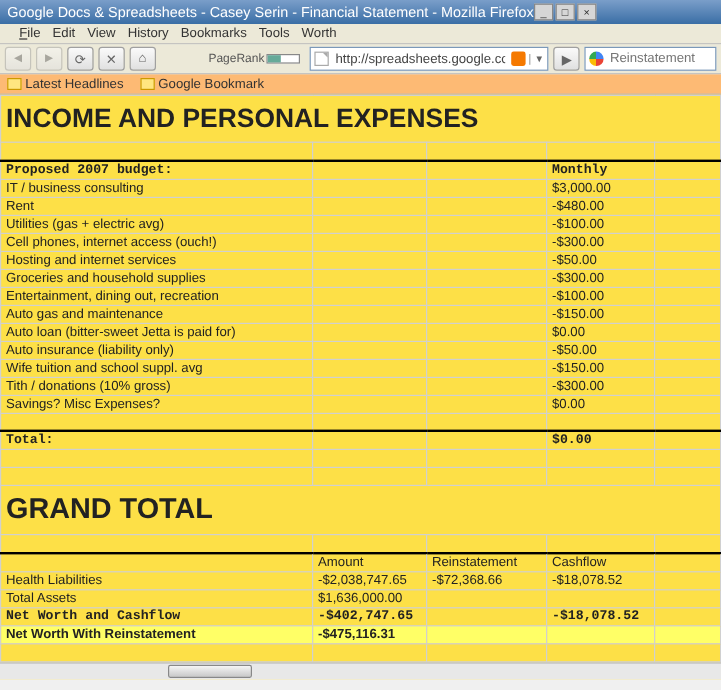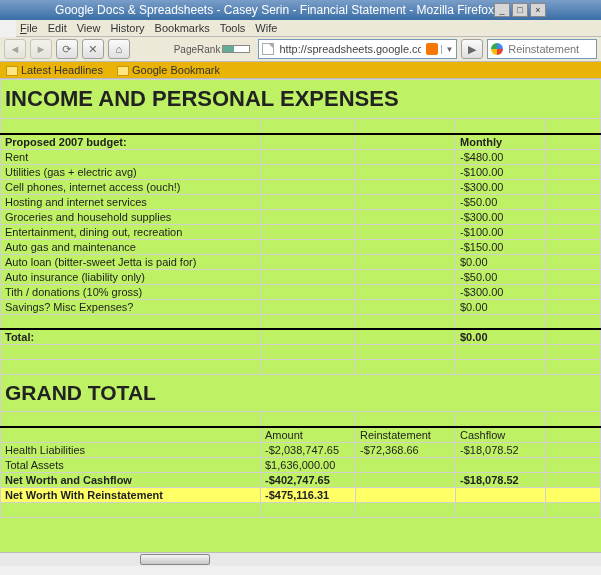--- a/index.html
+++ b/index.html
@@ -11,41 +11,40 @@
     width: 601px;
     height: 575px;
     overflow: hidden;
   }
   .titlebar {
     background: linear-gradient(#7a9ec9, #3a6ea5);
     color: #fff;
     font-size: 12px;
     padding: 3px 6px;
     display: flex;
-    justify-content: center;
+    justify-content: flex-start;
     align-items: center;
   }
   .titlebar-text { white-space: nowrap; overflow: hidden; text-overflow: ellipsis; }
   .winbtns { display: flex; gap: 2px; }
   .winbtn {
     width: 16px; height: 14px;
     background: #d6d6d6;
     border: 1px solid #888;
     font-size: 9px;
     text-align: center;
     line-height: 12px;
     color: #333;
   }
   .menubar {
     background: #ece9d8;
     border-bottom: 1px solid #bbb;
-    padding: 2px 4px;
+    padding: 2px 16px;
     display: flex;
     gap: 10px;
-    margin-left: 16px;
   }
   .menubar span { color: #333; }
   .menubar span u { text-decoration: underline; }
   .navbar {
     background: #ece9d8;
     border-bottom: 1px solid #bbb;
     padding: 2px 4px;
     display: flex;
     align-items: center;
     gap: 4px;
@@ -90,31 +89,31 @@
     background: #fff;
     border: 1px solid #7a98b8;
     height: 20px;
     padding: 0 3px;
     width: 110px;
     gap: 3px;
   }
   .searchbox input { border:none;outline:none;font-size:11px;width:80px;color:#888; }
   .gicon{width:12px;height:12px;border-radius:50%;background:conic-gradient(#4285f4 0 25%,#ea4335 0 50%,#fbbc05 0 75%,#34a853 0);}
   .bookbar {
-    background: #eab308;
+    background: #fdba74;
     border-bottom: 1px solid #bbb;
     padding: 2px 6px;
     display: flex;
     gap: 14px;
     color: #333;
     text-align: center;
   }
   .bookbar .bmicon{width:12px;height:10px;border:1px solid #c90;background:#ffe680;display:inline-block;margin-right:3px;vertical-align:middle;}
   .content {
-    background: #bef264;
+    background: #fde047;
     height: calc(100% - 88px);
     overflow: auto;
     position: relative;
   }
   table.sheet {
     border-collapse: collapse;
     width: 100%;
     table-layout: fixed;
   }
   table.sheet td {
@@ -125,22 +124,22 @@
     color: #222;
     white-space: nowrap;
     overflow: hidden;
   }
   .col-a { width: 260px; }
   .col-b { width: 95px; }
   .col-c { width: 100px; }
   .col-d { width: 90px; }
   td.num { }
   tr.h1 td { font-size: 22px; font-weight: bold; padding: 6px 4px; height: auto; }
-  tr.h2 td { font-size: 21px; font-weight: bold; padding: 6px 4px; height: auto; }
-  tr.bold td { font-weight: bold; }
+  tr.h2 td { font-size: 24px; font-weight: bold; padding: 6px 4px; height: auto; }
+  tr.bold td { font-weight: bold; font-family: Liberation Mono, monospace; }
   tr.hl td { background: #ffff66; font-weight: bold; }
   tr.topthick td { border-top: 2px solid #000; }
   .scrollh {
     position: absolute;
     left: 0; right: 0; bottom: 0;
     height: 14px;
     background: #e8e8e8;
     border-top: 1px solid #bbb;
   }
   .scrollh .thumb {
@@ -165,21 +164,21 @@
   </span>
 </div>
 
 <div class="menubar">
   <span><u>F</u>ile</span>
   <span>Edit</span>
   <span>View</span>
   <span>History</span>
   <span>Bookmarks</span>
   <span>Tools</span>
-  <span>Wife</span>
+  <span>Worth</span>
 </div>
 
 <div class="navbar">
   <span class="navbtn disabled">◄</span>
   <span class="navbtn disabled">►</span>
   <span class="navbtn">⟳</span>
   <span class="navbtn">✕</span>
   <span class="navbtn">⌂</span>
   <span class="pagerank">
     <span>PageRank</span>
@@ -226,20 +225,27 @@
     <tr class="bold topthick">
       <td>Proposed 2007 budget:</td>
       <td></td>
           <td></td>
       <td class="num">Monthly</td>
       <td></td>
     </tr>
     </tbody>
       <tbody id="expense-rows">
         <tr>
+          <td>IT / business consulting</td>
+          <td></td>
+          <td></td>
+          <td class="num">$3,000.00</td>
+          <td></td>
+        </tr>
+        <tr>
           <td>Rent</td>
           <td></td>
           <td></td>
           <td class="num">-$480.00</td>
           <td></td>
         </tr>
         <tr>
           <td>Utilities (gas + electric avg)</td>
           <td></td>
           <td></td>
@@ -286,20 +292,27 @@
           <td></td>
           <td></td>
           <td class="num">$0.00</td>
           <td></td>
         </tr>
         <tr>
           <td>Auto insurance (liability only)</td>
           <td></td>
           <td></td>
           <td class="num">-$50.00</td>
+          <td></td>
+        </tr>
+        <tr>
+          <td>Wife tuition and school suppl. avg</td>
+          <td></td>
+          <td></td>
+          <td class="num">-$150.00</td>
           <td></td>
         </tr>
         <tr>
           <td>Tith / donations (10% gross)</td>
           <td></td>
           <td></td>
           <td class="num">-$300.00</td>
           <td></td>
         </tr>
         <tr>

